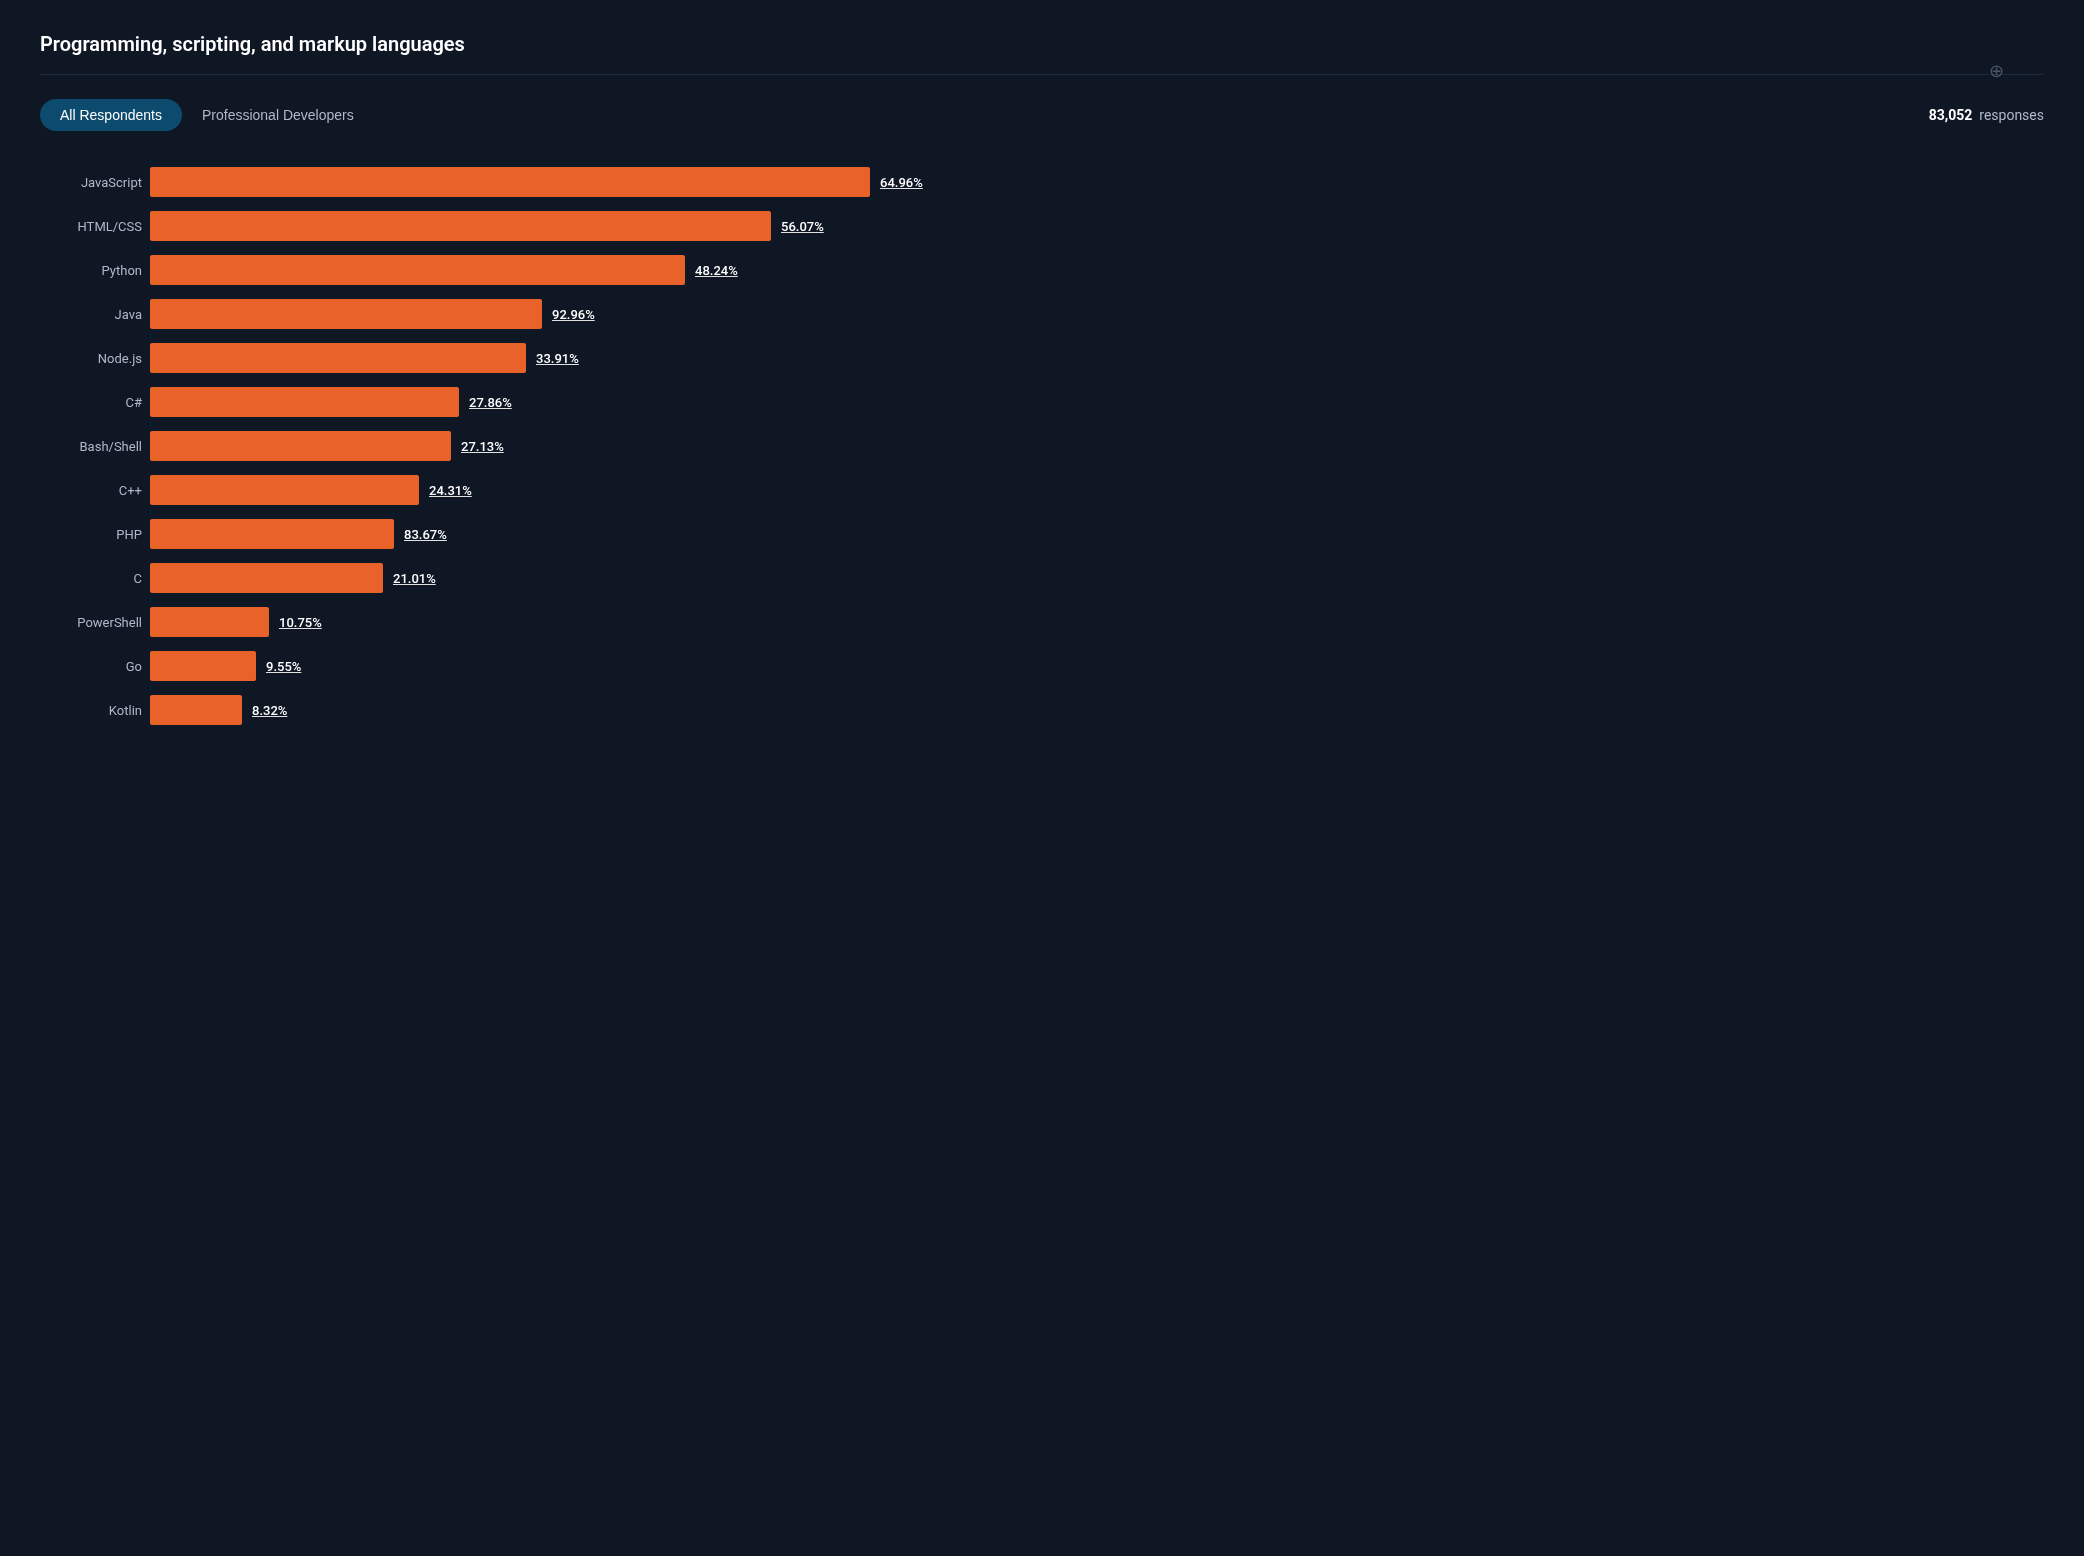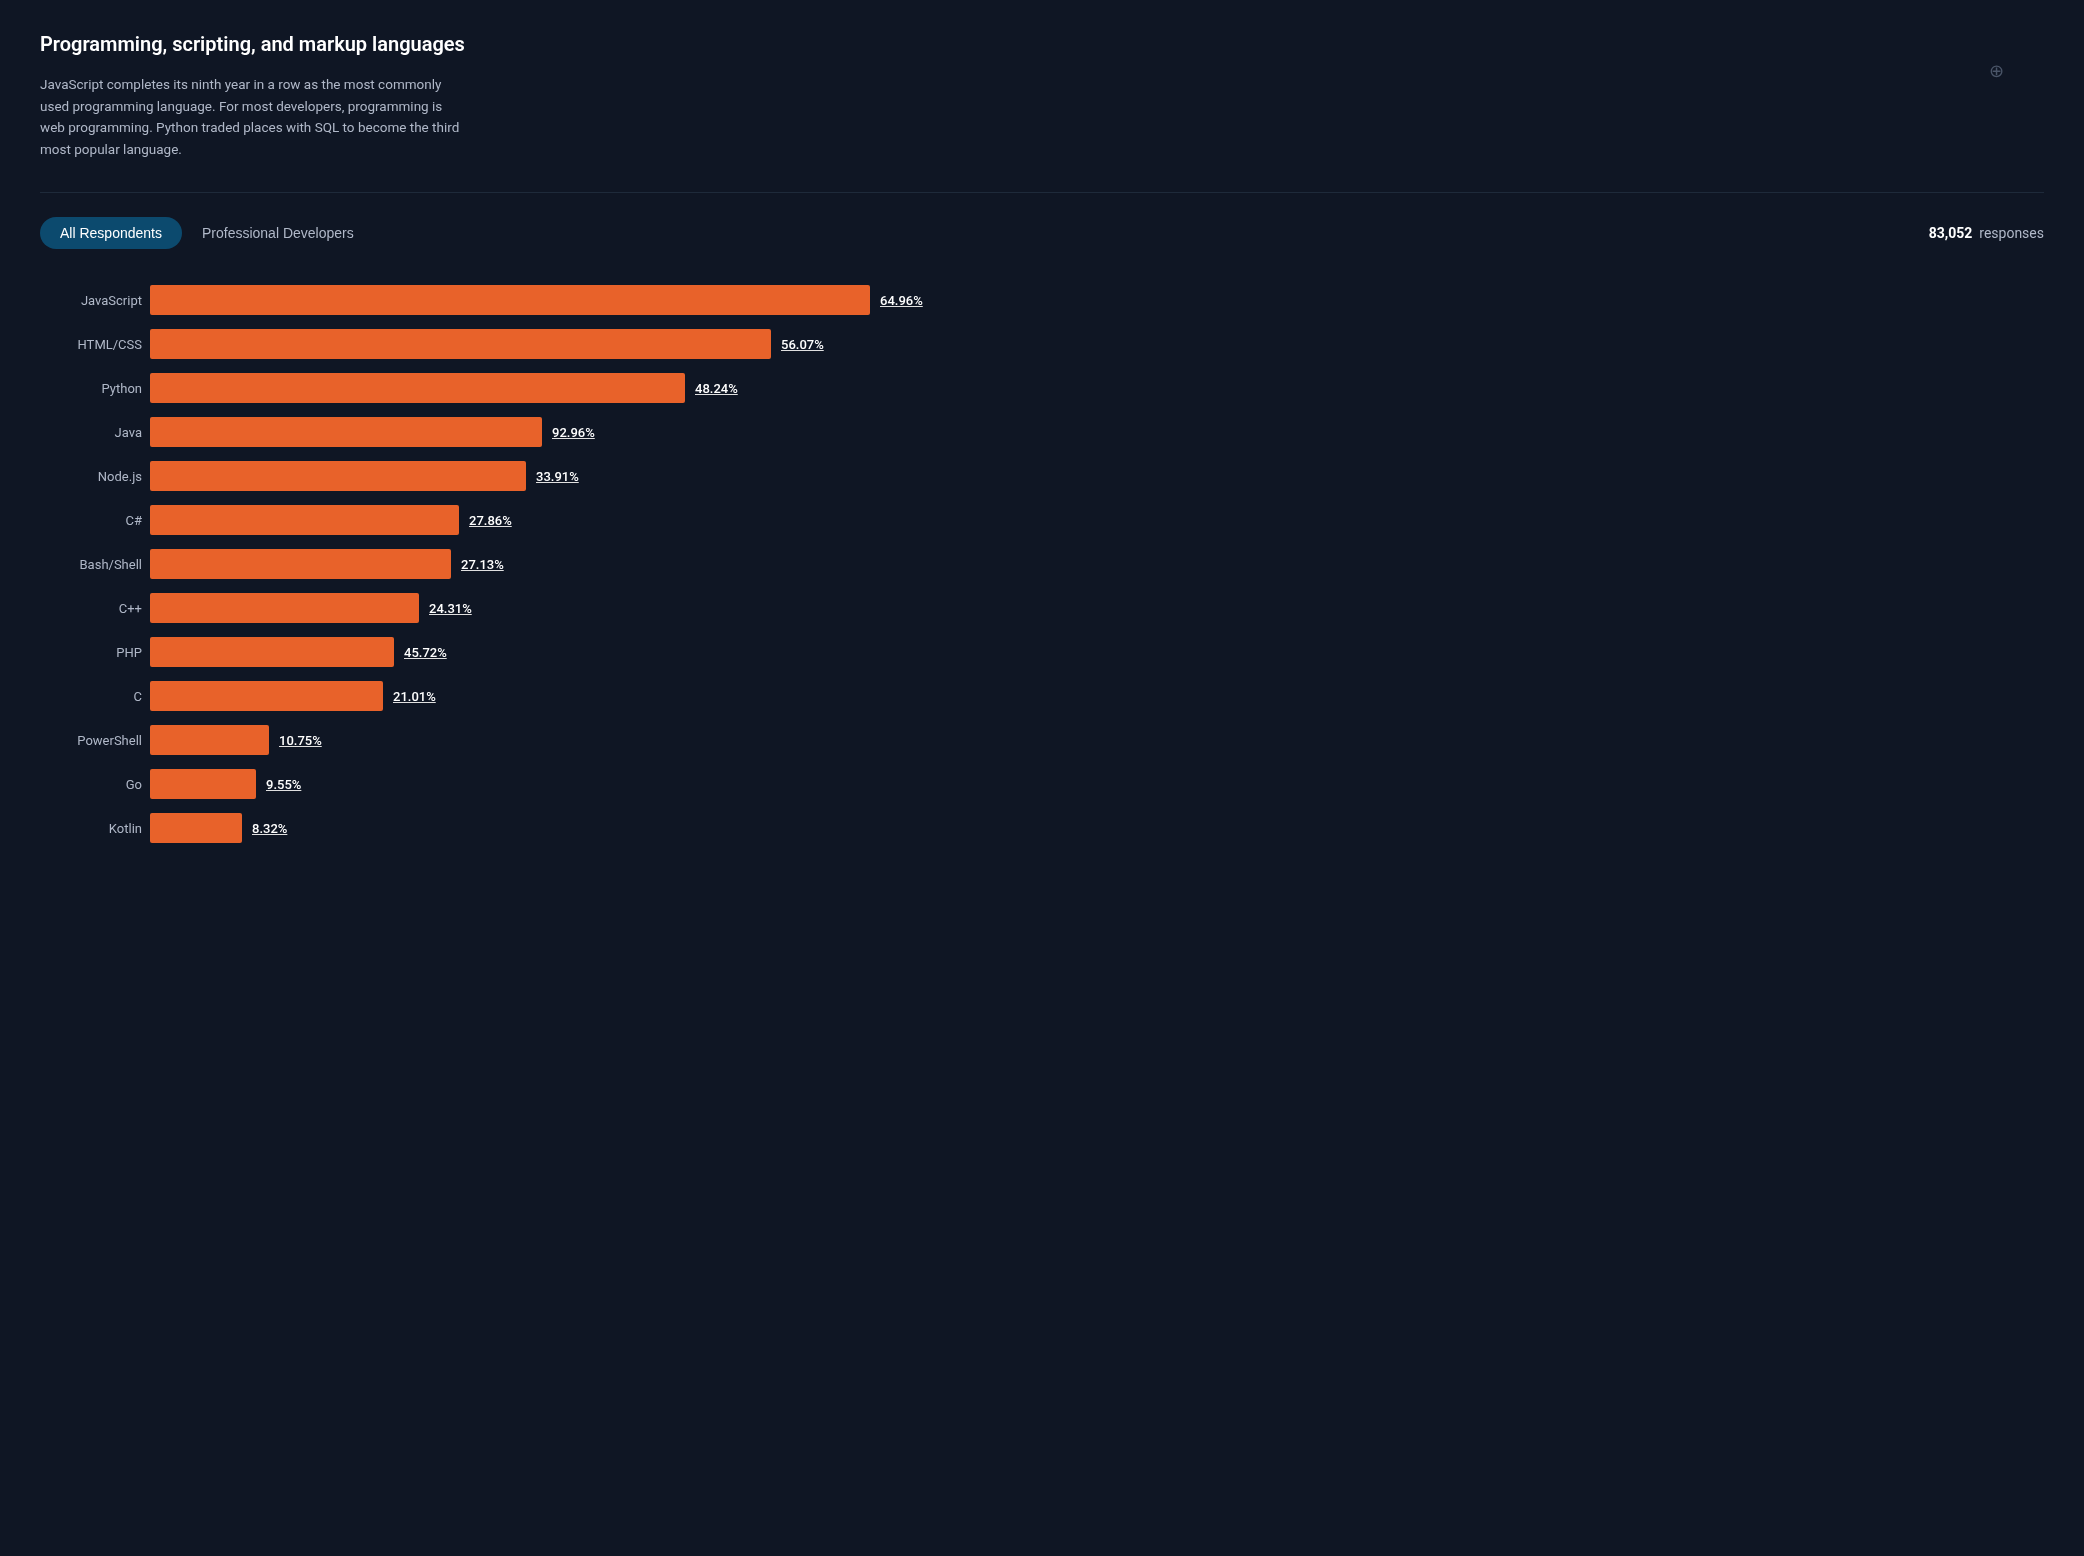--- a/index.html
+++ b/index.html
@@ -114,21 +114,20 @@
     }
   </style>
 </head>
 <body>
 
 <div class="header-area">
   <h1 class="page-title">Programming, scripting, and markup languages</h1>
 
   <span class="link-icon" title="Copy link">⊕</span>
 
-  <p class="description">JavaScript completes its ninth year in a row as the most commonly used programming language. For most developers, programming is web programming. Python traded places with SQL to become the third most popular language.</p>
 </div>
 
 <hr class="divider">
 
 <div class="filter-row">
   <div class="filter-tabs">
     <button class="tab-active">All Respondents</button>
     <button class="tab-inactive">Professional Developers</button>
   </div>
   <div class="responses-count">
@@ -191,21 +190,21 @@
       <div class="chart-label">C++</div>
       <div class="bar-wrapper">
         <div class="bar" style="width: 269px;"></div>
         <span class="bar-pct">24.31%</span>
       </div>
     </div>
     <div class="chart-row">
       <div class="chart-label">PHP</div>
       <div class="bar-wrapper">
         <div class="bar" style="width: 244px;"></div>
-        <span class="bar-pct">45.72%</span>
+        <span class="bar-pct">83.67%</span>
       </div>
     </div>
     <div class="chart-row">
       <div class="chart-label">C</div>
       <div class="bar-wrapper">
         <div class="bar" style="width: 233px;"></div>
         <span class="bar-pct">21.01%</span>
       </div>
     </div>
     <div class="chart-row">

